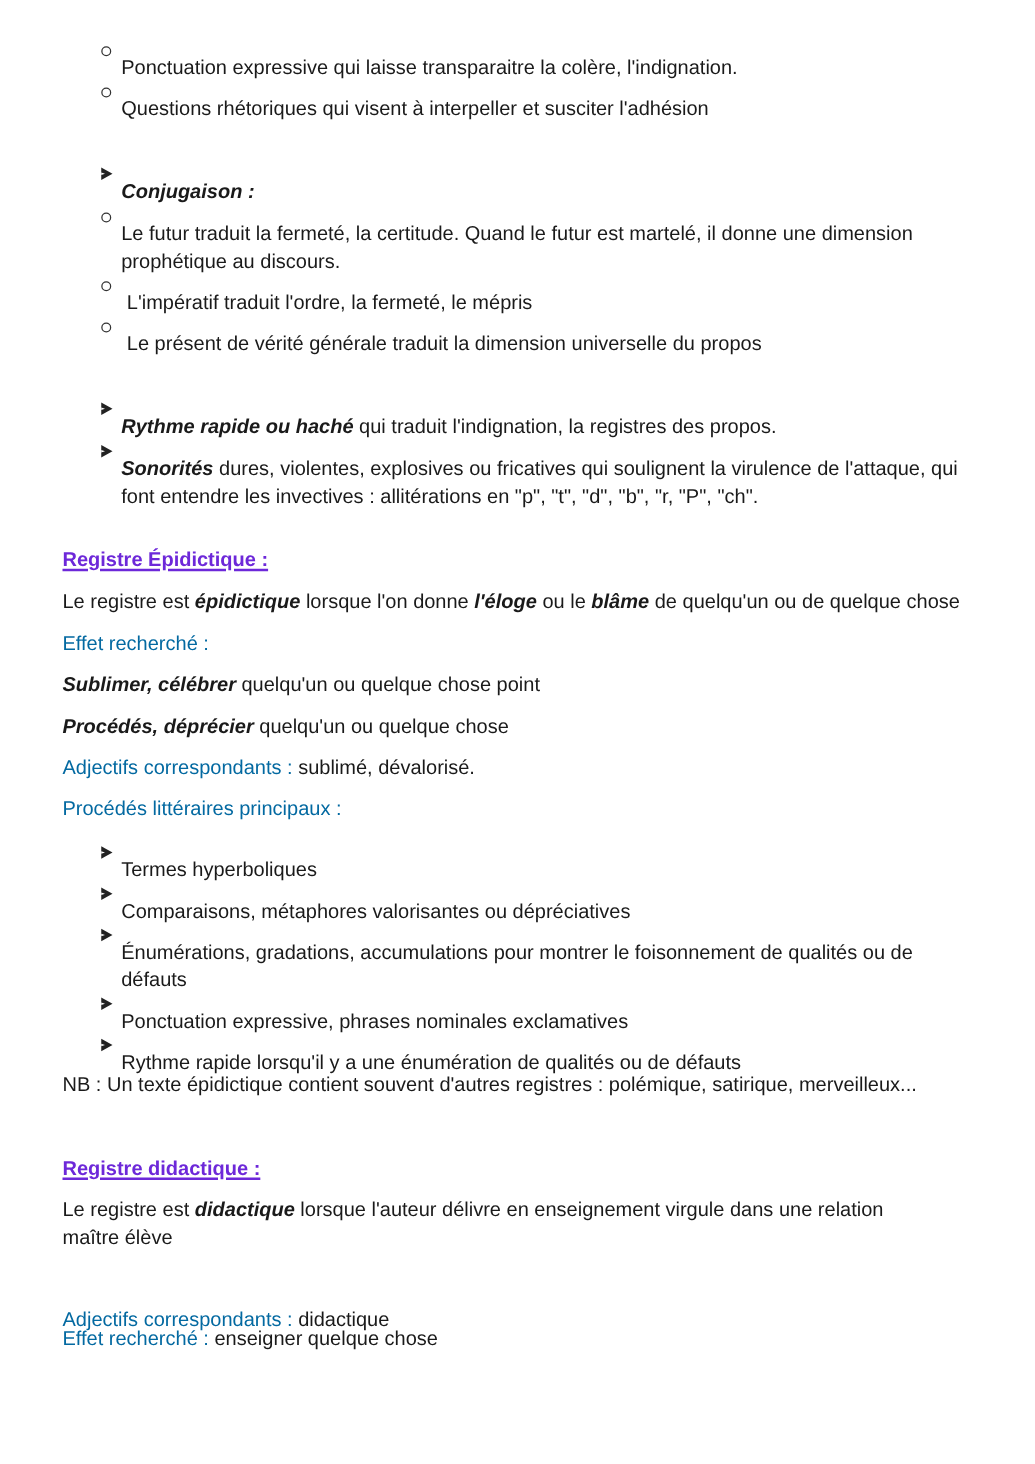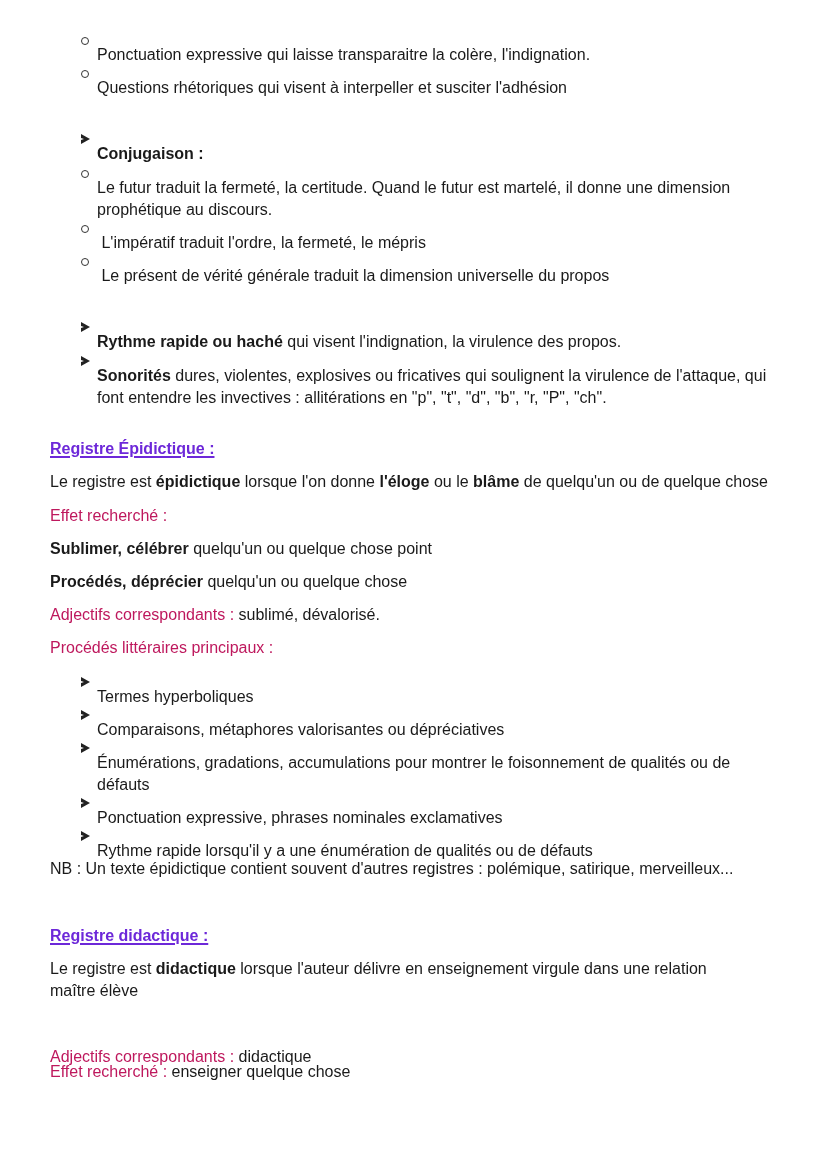--- a/index.html
+++ b/index.html
@@ -2,22 +2,22 @@
 <html><head>
 <meta charset="utf-8">
 <style>
   html, body { margin: 0; padding: 0; background: #ffffff; }
   body {
     width: 828px; height: 1171px; position: relative; overflow: hidden;
     font-family: "Liberation Sans", sans-serif; font-size: 16px; color: #1a1a1a;
   }
   .line { position: absolute; left: 50px; right: 40px; line-height: 22px; white-space: nowrap; }
   .wrap { white-space: normal; }
-  .red { color: #be185d; }
-  .b { font-weight: bold; }
+  .red { color: #0369a1; }
+  .b { font-weight: bold; font-style: italic; }
   .heading { color: #6d28d9; font-weight: bold; text-decoration: underline; text-decoration-thickness: 2px; text-underline-offset: 2px; }
   .bullet { position: absolute; left: 78px; width: 14px; text-align: center; font-size: 13px; }
   .btext { position: absolute; left: 97px; right: 50px; line-height: 22px; margin-top: 15px; }
   .circle { display:inline-block; width:6px; height:6px; border:1.3px solid #333; border-radius:50%; margin-top:8px; }
   .arrow { display:inline-block; width: 0; height: 0; border-left: 9px solid #222; border-top: 5px solid transparent; border-bottom: 5px solid transparent; margin-top: 6px; position: relative; }
   .arrow::after { content:""; position:absolute; left:-9px; top:-1px; width:0; height:0; border-left: 3px solid #fff; border-top:1px solid transparent; border-bottom:1px solid transparent; }
 </style>
 </head>
 <body>
 
@@ -42,21 +42,21 @@
   <span class="bullet" style="top:217px"><span class="circle"></span></span>
   <div class="btext" style="top:217px; white-space:pre"> L'impératif traduit l'ordre, la fermeté, le mépris</div>
 </div>
 <div>
   <span class="bullet" style="top:250px"><span class="circle"></span></span>
   <div class="btext" style="top:250px; white-space:pre"> Le présent de vérité générale traduit la dimension universelle du propos</div>
 </div>
 
 <div>
   <span class="bullet" style="top:316px"><span class="arrow"></span></span>
-  <div class="btext" style="top:316px"><span class="b">Rythme rapide ou haché</span><span> qui visent l'indignation, la virulence des propos.</span></div>
+  <div class="btext" style="top:316px"><span class="b">Rythme rapide ou haché</span><span> qui traduit l'indignation, la registres des propos.</span></div>
 </div>
 <div>
   <span class="bullet" style="top:350px"><span class="arrow"></span></span>
   <div class="btext" style="top:350px; right:48px"><span class="b">Sonorités</span><span> dures, violentes, explosives ou fricatives qui soulignent la virulence de l'attaque, qui font entendre les invectives : allitérations en "p", "t", "d", "b", "r, "P", "ch".</span></div>
 </div>
 
 <div class="line heading" style="top:438px">Registre Épidictique :</div>
 <div class="line" style="top:471px"><span>Le registre est </span><span class="b">épidictique</span><span> lorsque l'on donne </span><span class="b">l'éloge</span><span> ou le </span><span class="b">blâme</span><span> de quelqu'un ou de quelque chose</span></div>
 <div class="line red" style="top:505px">Effet recherché :</div>
 <div class="line" style="top:538px"><span class="b">Sublimer, célébrer</span><span> quelqu'un ou quelque chose point</span></div>

